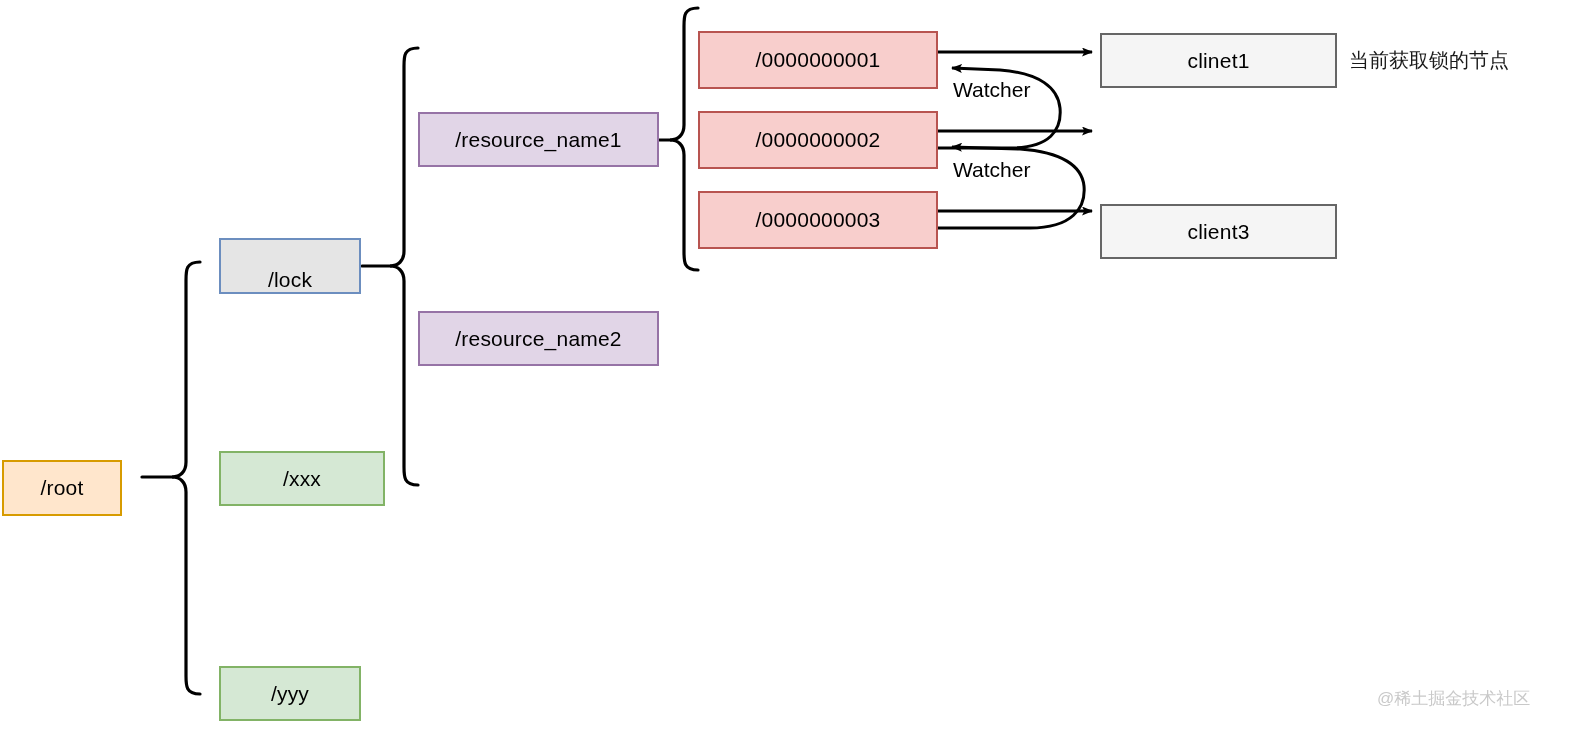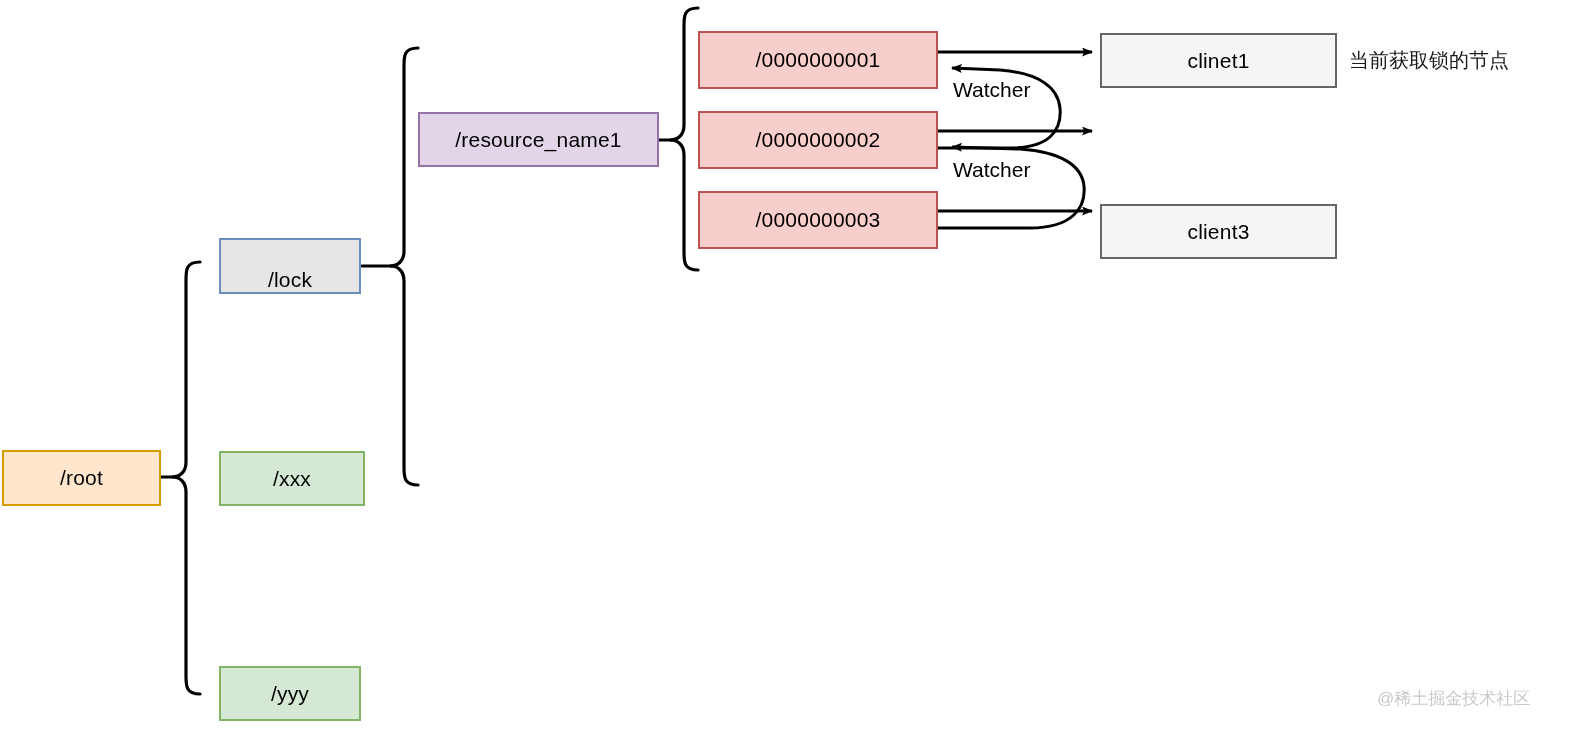--- a/index.html
+++ b/index.html
@@ -124,40 +124,43 @@
     <line x1="938" y1="131" x2="1092" y2="131" stroke="#000000" stroke-width="3" marker-end="url(#arrowhead)"></line>
     <line x1="938" y1="211" x2="1092" y2="211" stroke="#000000" stroke-width="3" marker-end="url(#arrowhead)"></line>
 
     <path d="M938,148 L1010,148 C1050,148 1062,130 1060,108
              C1058,88 1040,73 1000,70 L952,68" fill="none" stroke="#000000" stroke-width="3" marker-end="url(#arrowhead)"></path>
 
     <path d="M938,228 L1030,228 C1072,228 1086,208 1084,186
              C1082,166 1062,152 1020,149 L952,147" fill="none" stroke="#000000" stroke-width="3" marker-end="url(#arrowhead)"></path>
   </svg>
 
-  <div class="node node-root" style="left:2px; top:450px; width:159px; height:56px;text-align:center;">
+  <div class="node node-root" style="left:2px; top:460px; width:120px; height:56px;text-align:center;">
     <span>/root</span>
   </div>
 
   <div class="node node-lock" style="left:219px; top:238px; width:142px; height:56px;">
     <span>/lock</span>
   </div>
 
-  <div class="node node-green" style="left:219px; top:451px; width:146px; height:55px;">
+  <div class="node node-green" style="left:219px; top:451px; width:166px; height:55px;">
     <span>/xxx</span>
   </div>
 
   <div class="node node-green" style="left:219px; top:666px; width:142px; height:55px;">
     <span>/yyy</span>
   </div>
 
   <div class="node node-purple" style="left:418px; top:112px; width:241px; height:55px;">
     <span>/resource_name1</span>
   </div>
 
+  <div class="node node-purple" style="left:418px; top:311px; width:241px; height:55px;">
+    <span>/resource_name2</span>
+  </div>
 
   <div class="node node-red" style="left:698px; top:31px; width:240px; height:58px;align-items:center;">
     <span>/0000000001</span>
   </div>
 
   <div class="node node-red" style="left:698px; top:111px; width:240px; height:58px;">
     <span>/0000000002</span>
   </div>
 
   <div class="node node-red" style="left:698px; top:191px; width:240px; height:58px;">

